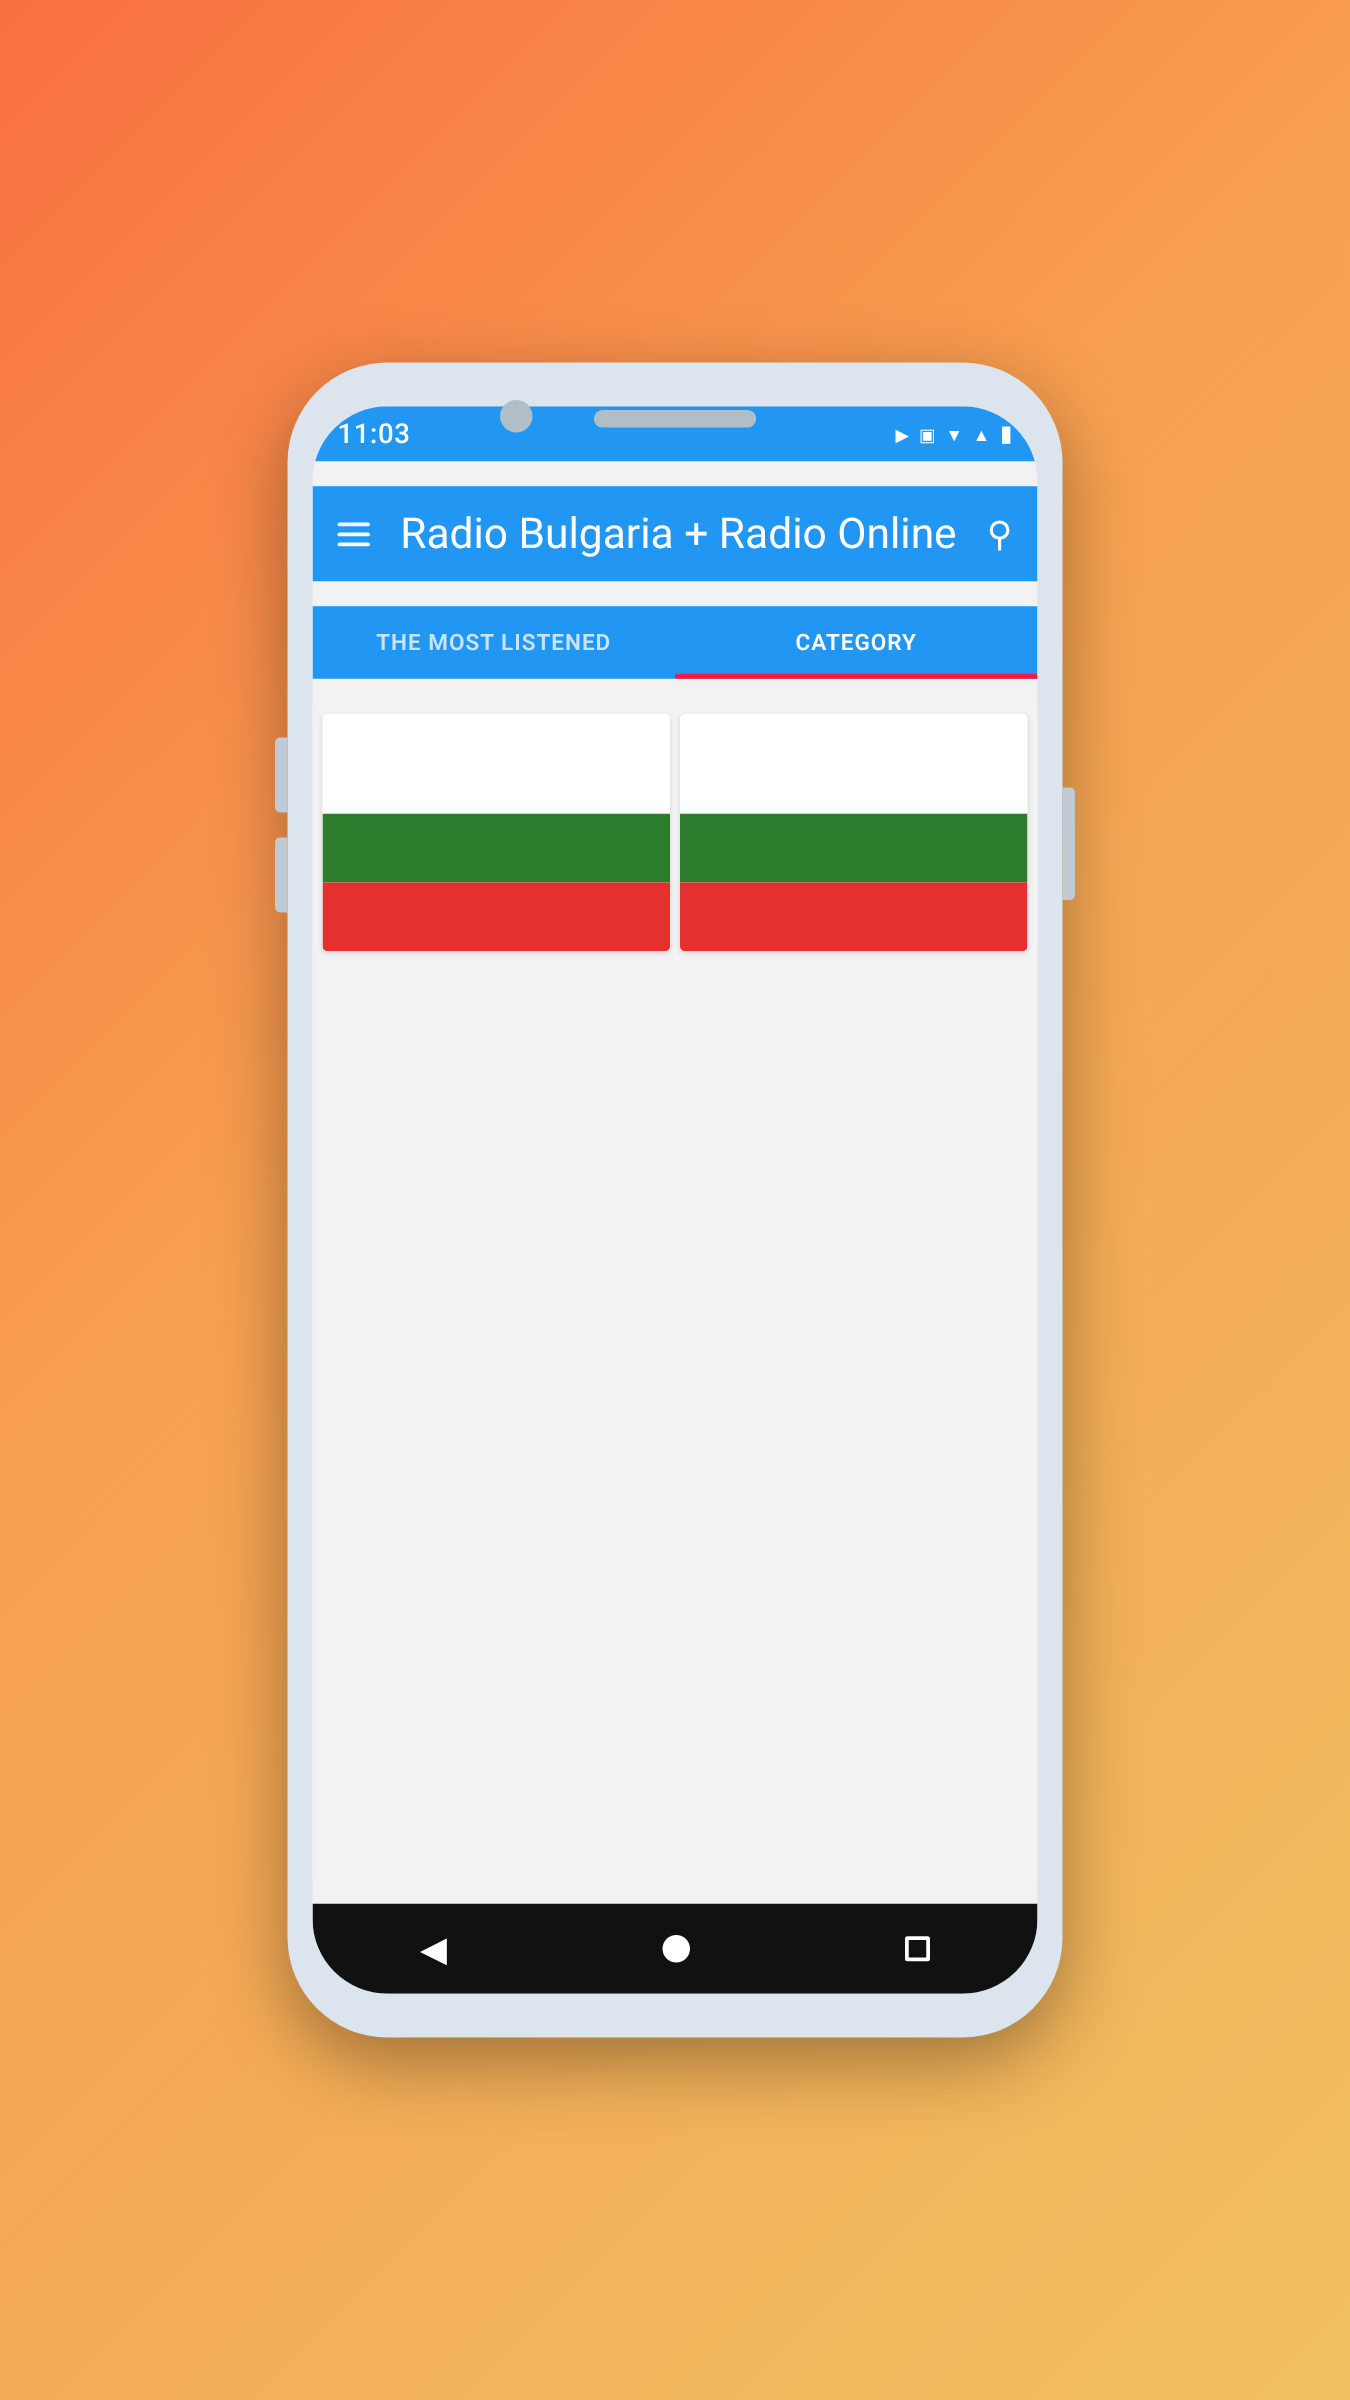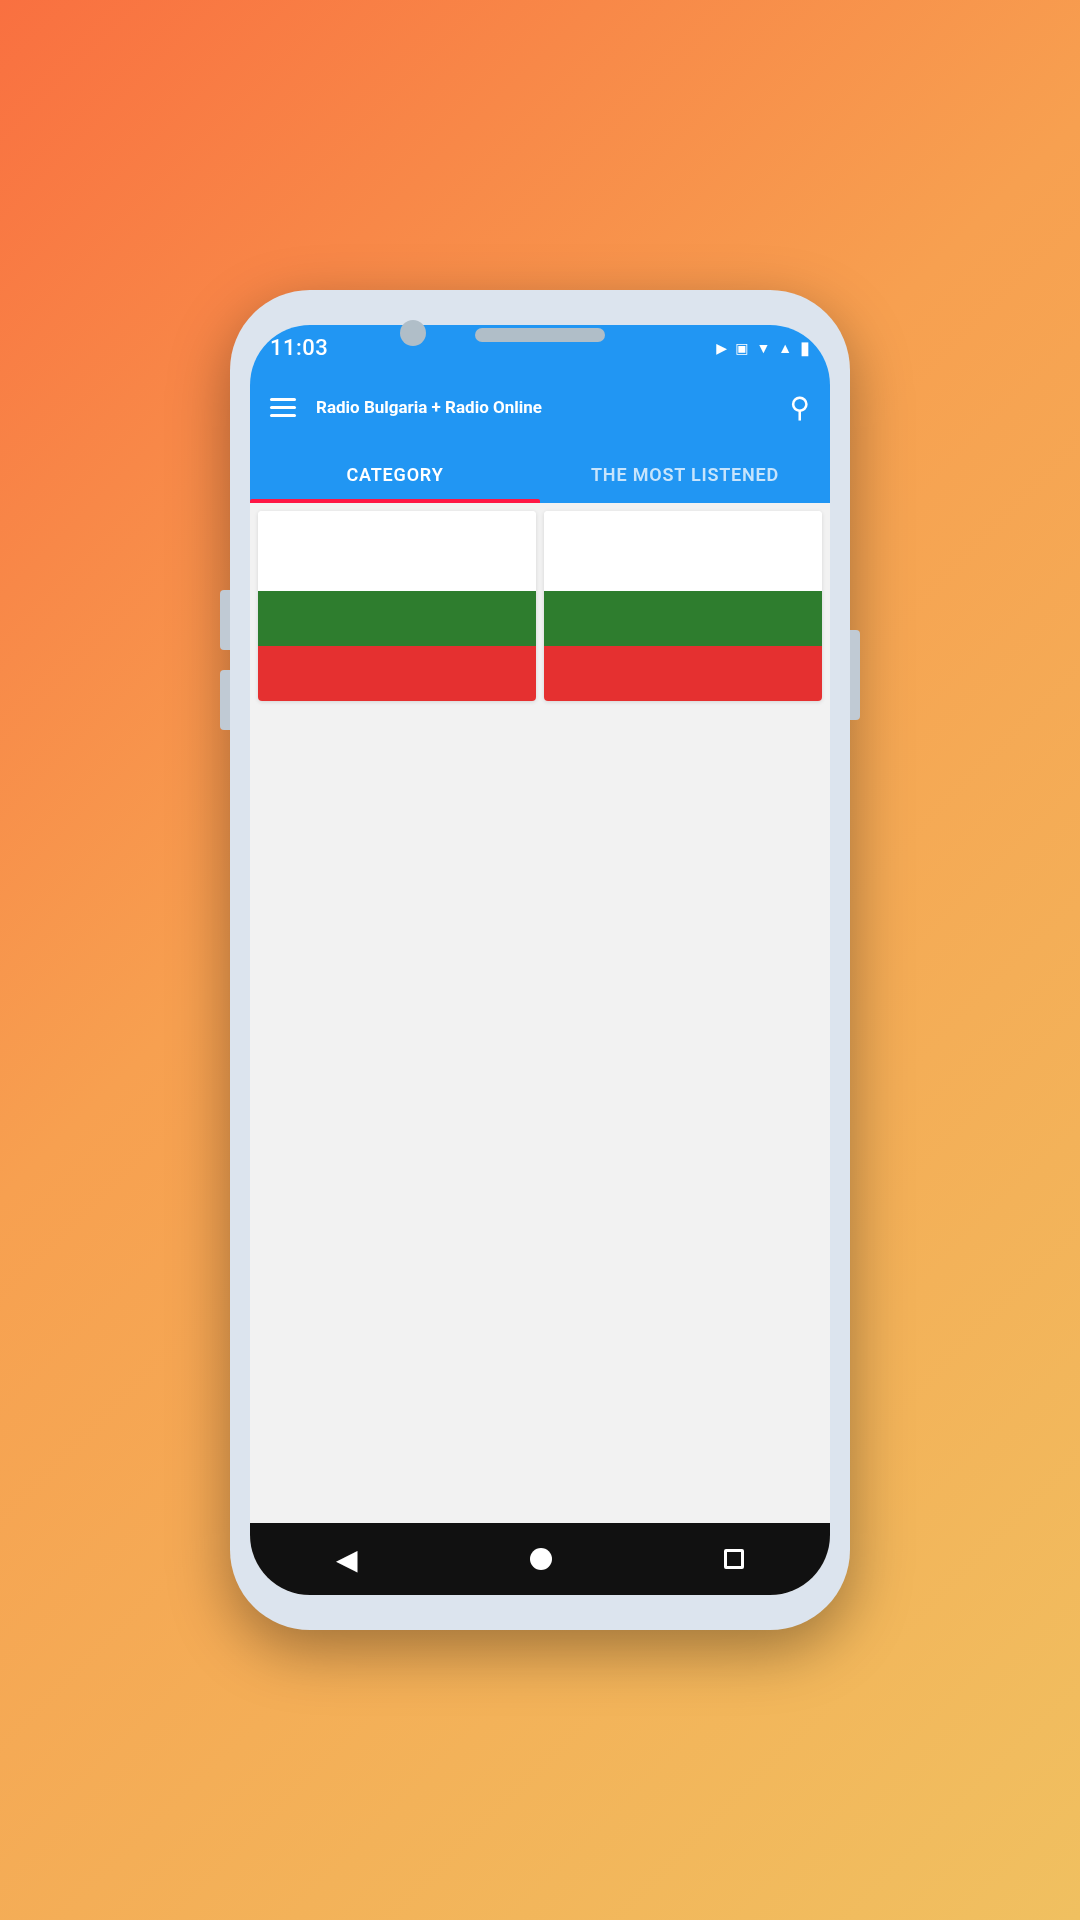--- a/index.html
+++ b/index.html
@@ -78,20 +78,21 @@
     }
 
     .phone-screen {
       width: 580px;
       height: 1270px;
       background: #f2f2f2;
       border-radius: 60px;
       overflow: hidden;
       display: flex;
       flex-direction: column;
+      gap: 20px;
     }
 
     
     .status-bar {
       background: #2196F3;
       height: 44px;
       display: flex;
       align-items: center;
       justify-content: space-between;
       padding: 0 20px;
@@ -140,22 +141,23 @@
       display: block;
       width: 26px;
       height: 3px;
       background: white;
       border-radius: 2px;
     }
 
     .app-title {
       flex: 1;
       color: white;
-      font-size: 17px;
-      font-weight: 700;
+      font-size: 34px;
+      font-weight: 400;
+      text-align: center;
     }
 
     .search-icon {
       color: white;
       font-size: 28px;
       cursor: pointer;
     }
 
     
     .tabs-bar {
@@ -307,25 +309,25 @@
       <div class="hamburger-icon">
         <span></span>
         <span></span>
         <span></span>
       </div>
       <span class="app-title">Radio Bulgaria + Radio Online</span>
       <span class="search-icon">⚲</span>
     </div>
 
     <div class="tabs-bar">
+      <div class="tab inactive">
+        <span>THE MOST LISTENED</span>
+      </div>
       <div class="tab active">
         <span>CATEGORY</span>
-      </div>
-      <div class="tab inactive">
-        <span>THE MOST LISTENED</span>
       </div>
     </div>
 
     <div class="content">
 
 
       <div class="card">
         <div class="card-image">
           <div class="flag-white"></div>
           <div class="flag-green"></div>

